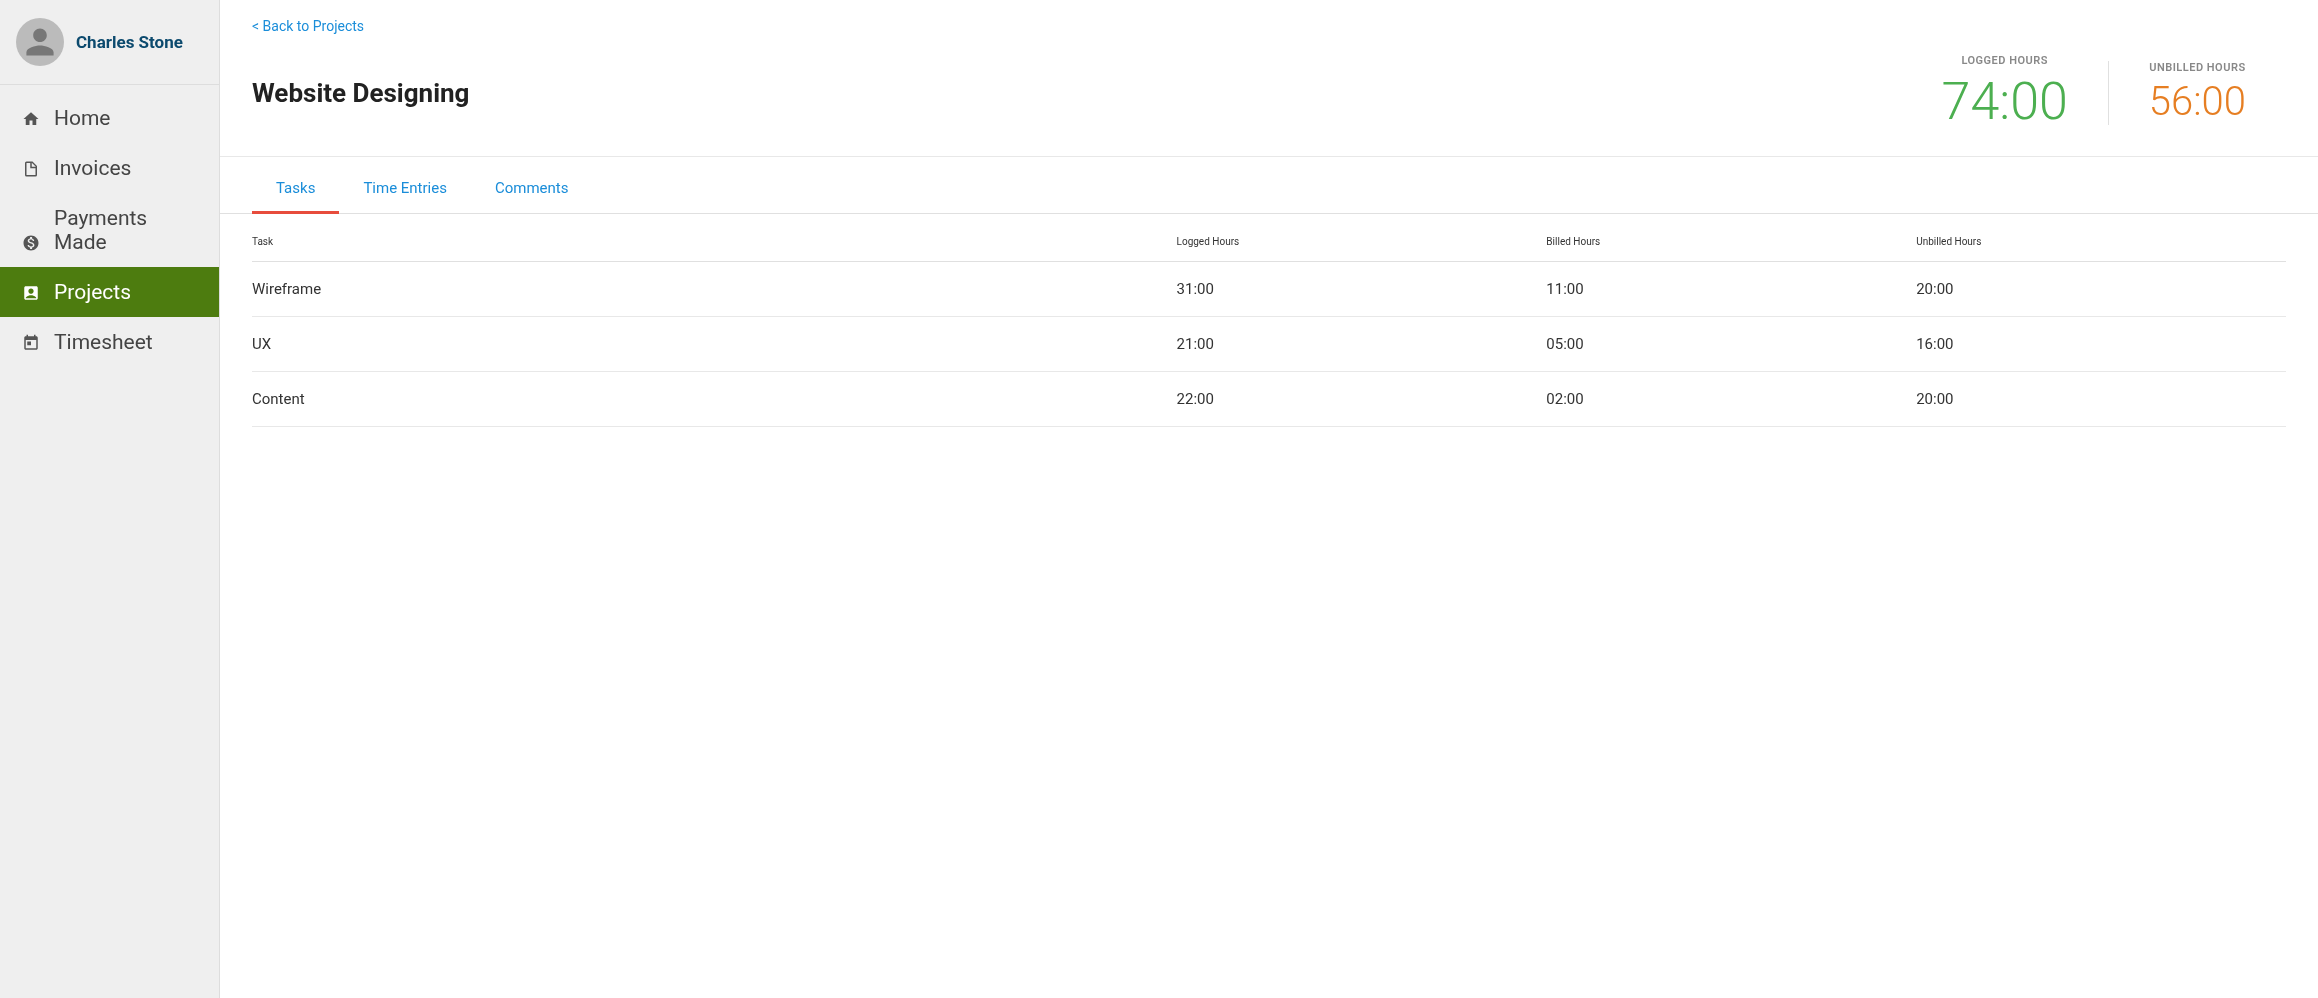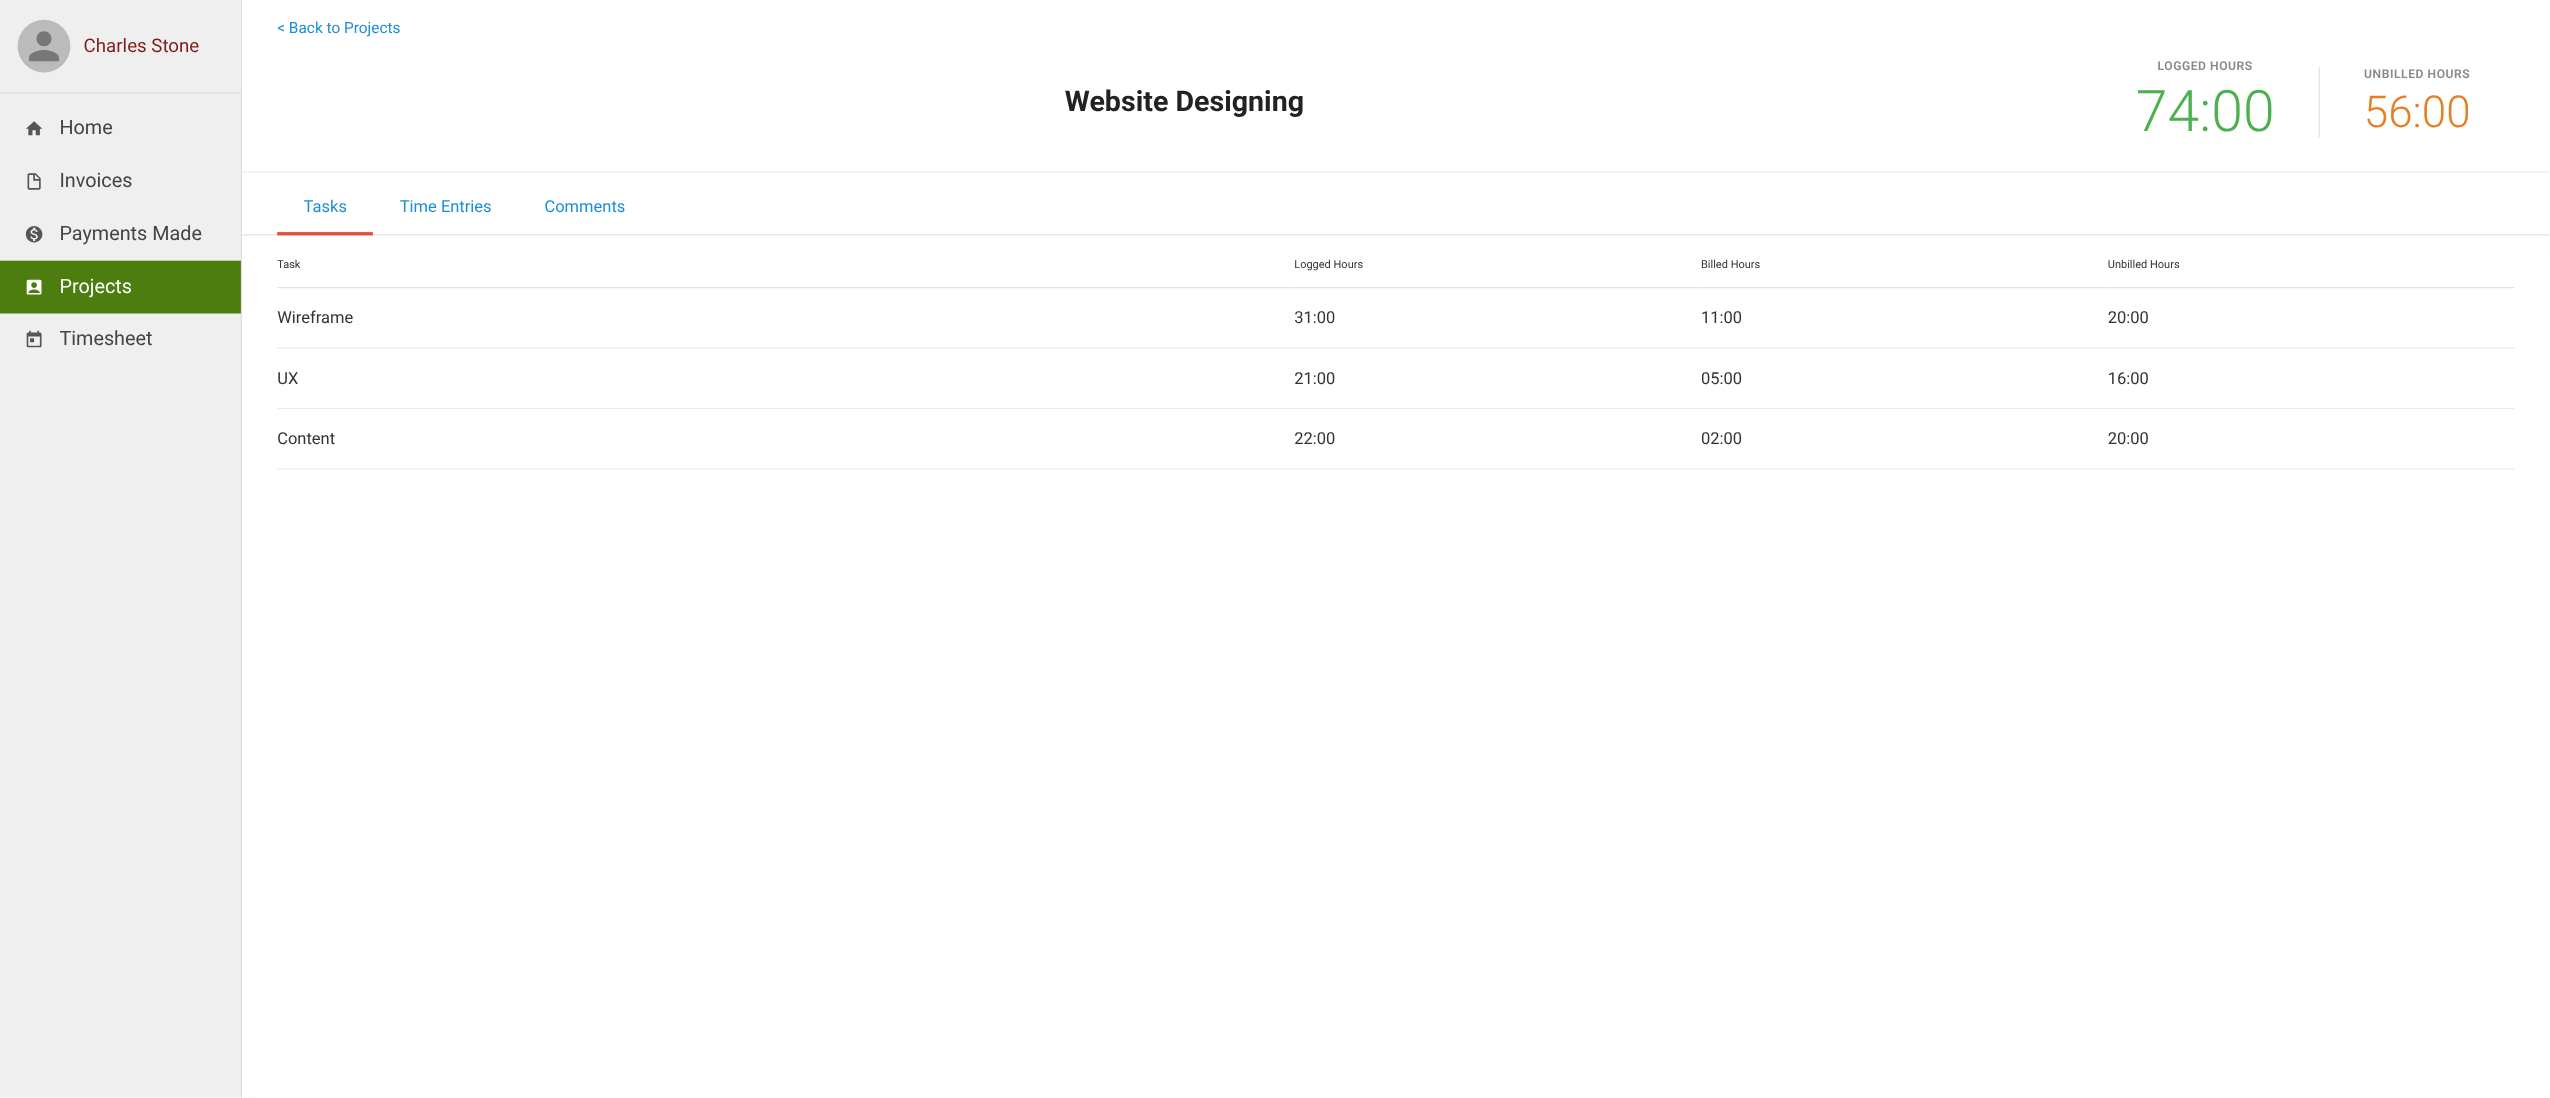--- a/index.html
+++ b/index.html
@@ -36,38 +36,38 @@
     }
 
     .avatar svg {
       width: 34px;
       height: 34px;
       fill: #777;
     }
 
     .user-name {
       font-size: 17px;
-      font-weight: 400;
-      color: #7f1d1d;
+      font-weight: 700;
+      color: #0c4a6e;
     }
 
     .nav-items {
       display: flex;
       flex-direction: column;
       padding: 8px 0;
       flex: 1;
     }
 
     .nav-item {
       display: flex;
-      align-items: flex-start;
+      align-items: flex-end;
       padding: 13px 20px;
       cursor: pointer;
       color: #444;
-      font-size: 18px;
+      font-size: 21px;
       text-decoration: none;
     }
 
     .nav-item.active {
       background: #4d7c0f;
       color: #fff;
     }
 
     .nav-item .nav-icon {
       width: 22px;
@@ -112,21 +112,20 @@
       align-items: center;
       padding: 8px 32px 24px;
       border-bottom: 1px solid #e8e8e8;
     }
 
     .project-title {
       font-size: 26px;
       font-weight: 700;
       color: #222;
       flex: 1;
-      text-align: center;
     }
 
     .stats-section {
       display: flex;
       align-items: center;
     }
 
     .stat-block {
       text-align: center;
       padding: 0 40px;

